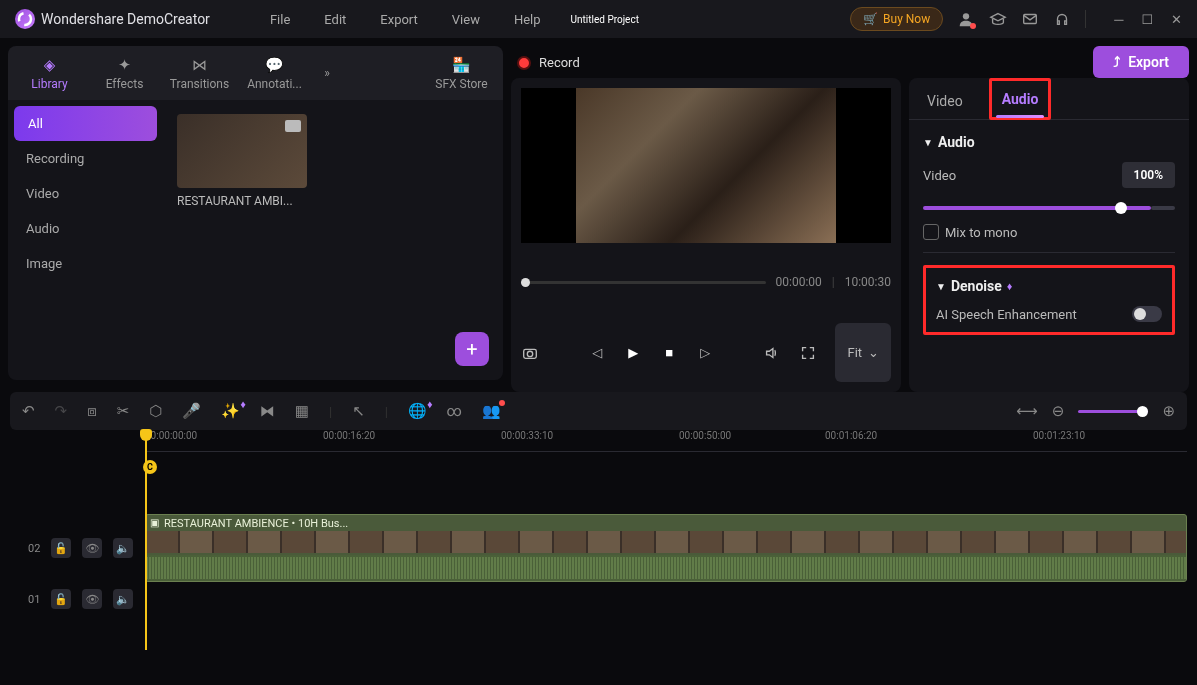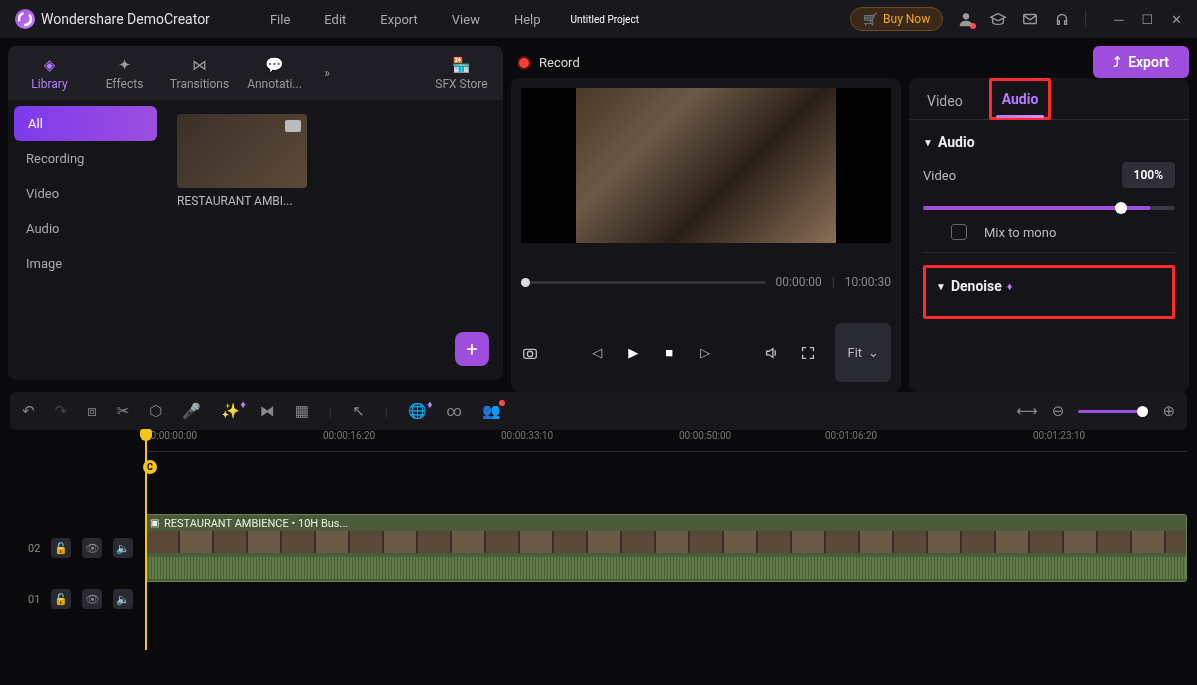--- a/index.html
+++ b/index.html
@@ -56,21 +56,21 @@
 .prop-body { padding: 14px; }
 .prop-section { margin-bottom: 10px; }
 .prop-sec-title { color: #eee; font-weight: 700; font-size: 14px; display: flex; align-items: center; gap: 5px; margin-bottom: 12px; }
 .disclosure { font-size: 10px; }
 .prop-row { display: flex; align-items: center; justify-content: space-between; margin-bottom: 12px; }
 .prop-label { color: #bbb; font-size: 13px; }
 .vol-val { background: #2e2e36; padding: 6px 12px; border-radius: 4px; font-size: 12px; font-weight: 600; color: #fff; }
 .slider { height: 4px; background: #9d4edd; border-radius: 2px; position: relative; margin: 6px 0 14px 0; }
 .slider-end { background: #3a3a46; }
 .slider-handle { position: absolute; right: 24px; top: -4px; width: 12px; height: 12px; background: #fff; border-radius: 50%; }
-.chk-row { display: flex; align-items: center; gap: 17px; color: #bbb; margin-left: 28px; }
+.chk-row { display: flex; align-items: center; gap: 6px; color: #bbb; }
 .chk { width: 16px; height: 16px; border: 1.5px solid #666; border-radius: 3px; }
 .denoise-box { border: 3px solid #ff2a2a; padding: 10px; border-radius: 2px; }
 .diamond { color: #b57cff; font-size: 11px; }
 .toggle { width: 30px; height: 16px; background: #3a3a46; border-radius: 10px; position: relative; cursor: pointer; }
 .toggle-knob { position: absolute; left: 2px; top: 2px; width: 12px; height: 12px; background: #ddd; border-radius: 50%; }
 
 .timeline { height: 295px; background: #0a0a0d; padding: 4px 10px 10px 10px; }
 .tl-toolbar { height: 38px; background: #18181d; border-radius: 6px; display: flex; align-items: center; padding: 0 12px; gap: 20px; color: #888; }
 .tl-tool { cursor: pointer; font-size: 15px; position: relative; }
 .tl-right { margin-left: auto; display: flex; align-items: center; gap: 14px; }
@@ -276,20 +276,26 @@
               <span>Mix to mono</span>
             </div>
           </div>
           <div style="height:1px;background:#2a2a32;margin:12px 0"></div>
           <div class="denoise-box">
             <div class="prop-sec-title">
                 <span class="disclosure">▼</span>
                 <span>Denoise</span>
                 <span class="diamond">♦</span>
               </div>
+            <div class="prop-row" style="margin:8px 0 0 0">
+              <span class="prop-label">AI Speech Enhancement</span>
+              <div class="toggle">
+                  <div class="toggle-knob"></div>
+                </div>
+            </div>
           </div>
         </div>
       </div>
     </div>
   </div>
 </div>
 
 <div class="timeline">
   <div class="tl-toolbar">
     <span class="tl-tool">↶</span>

